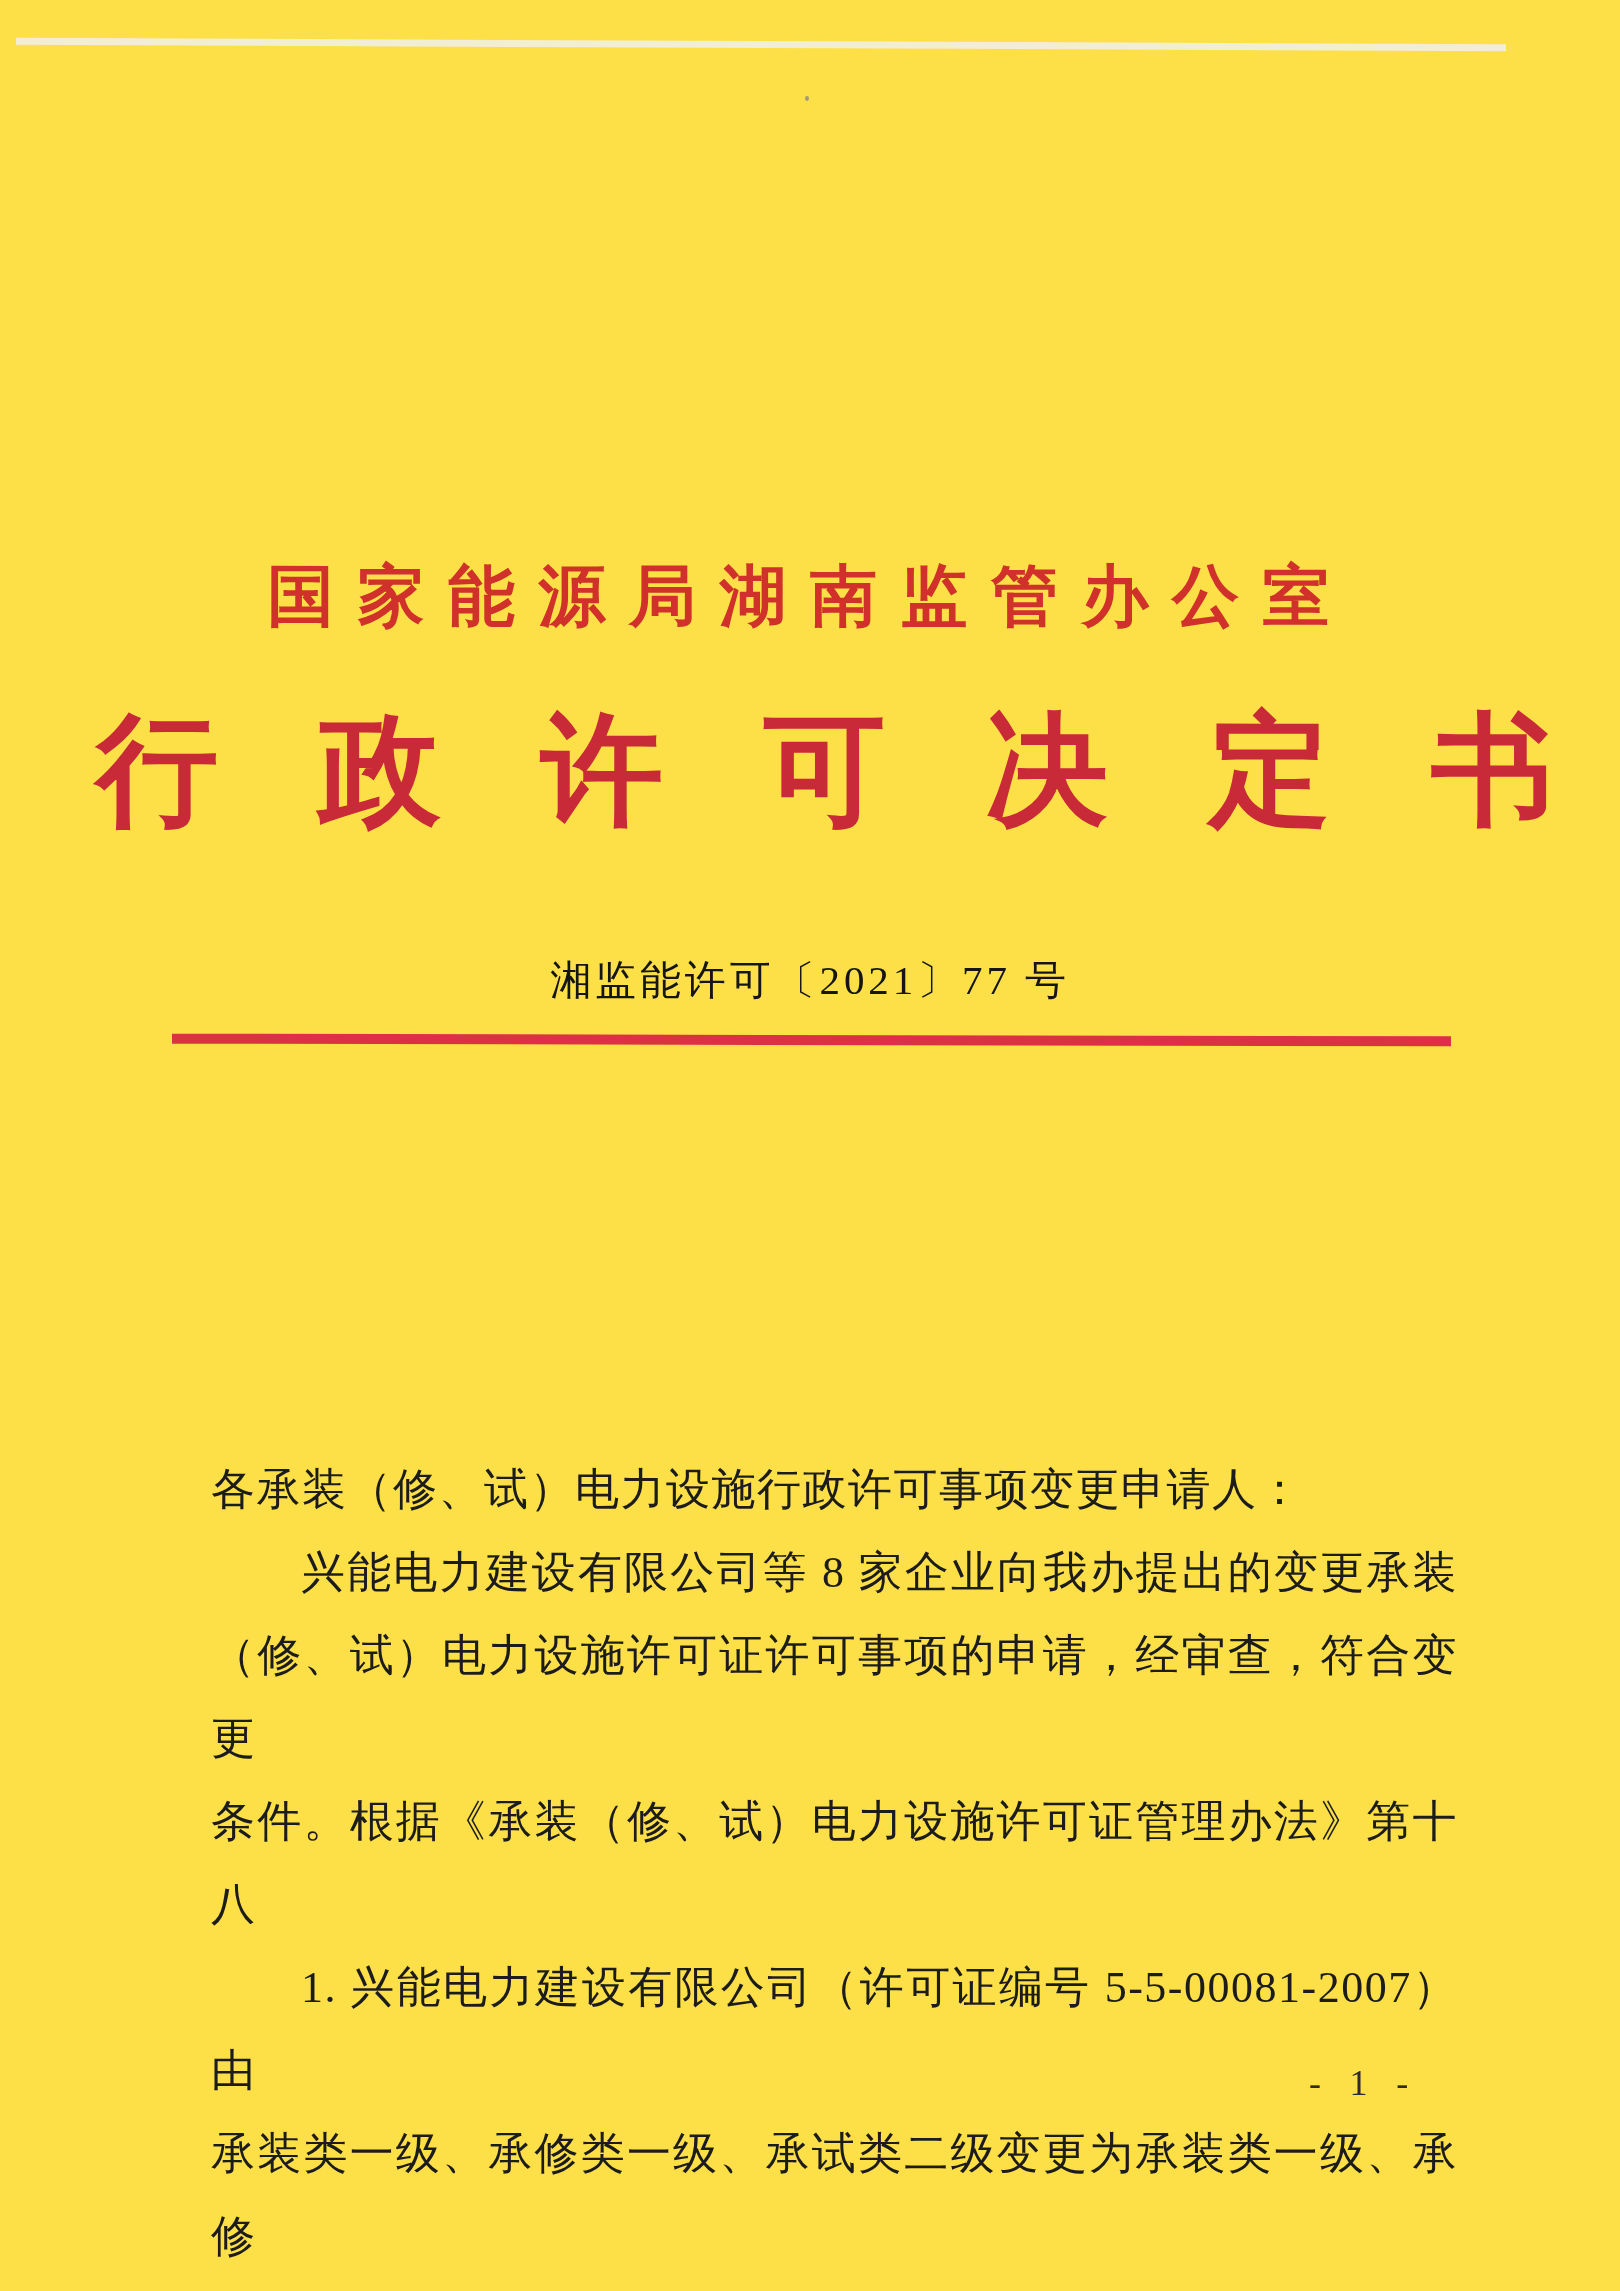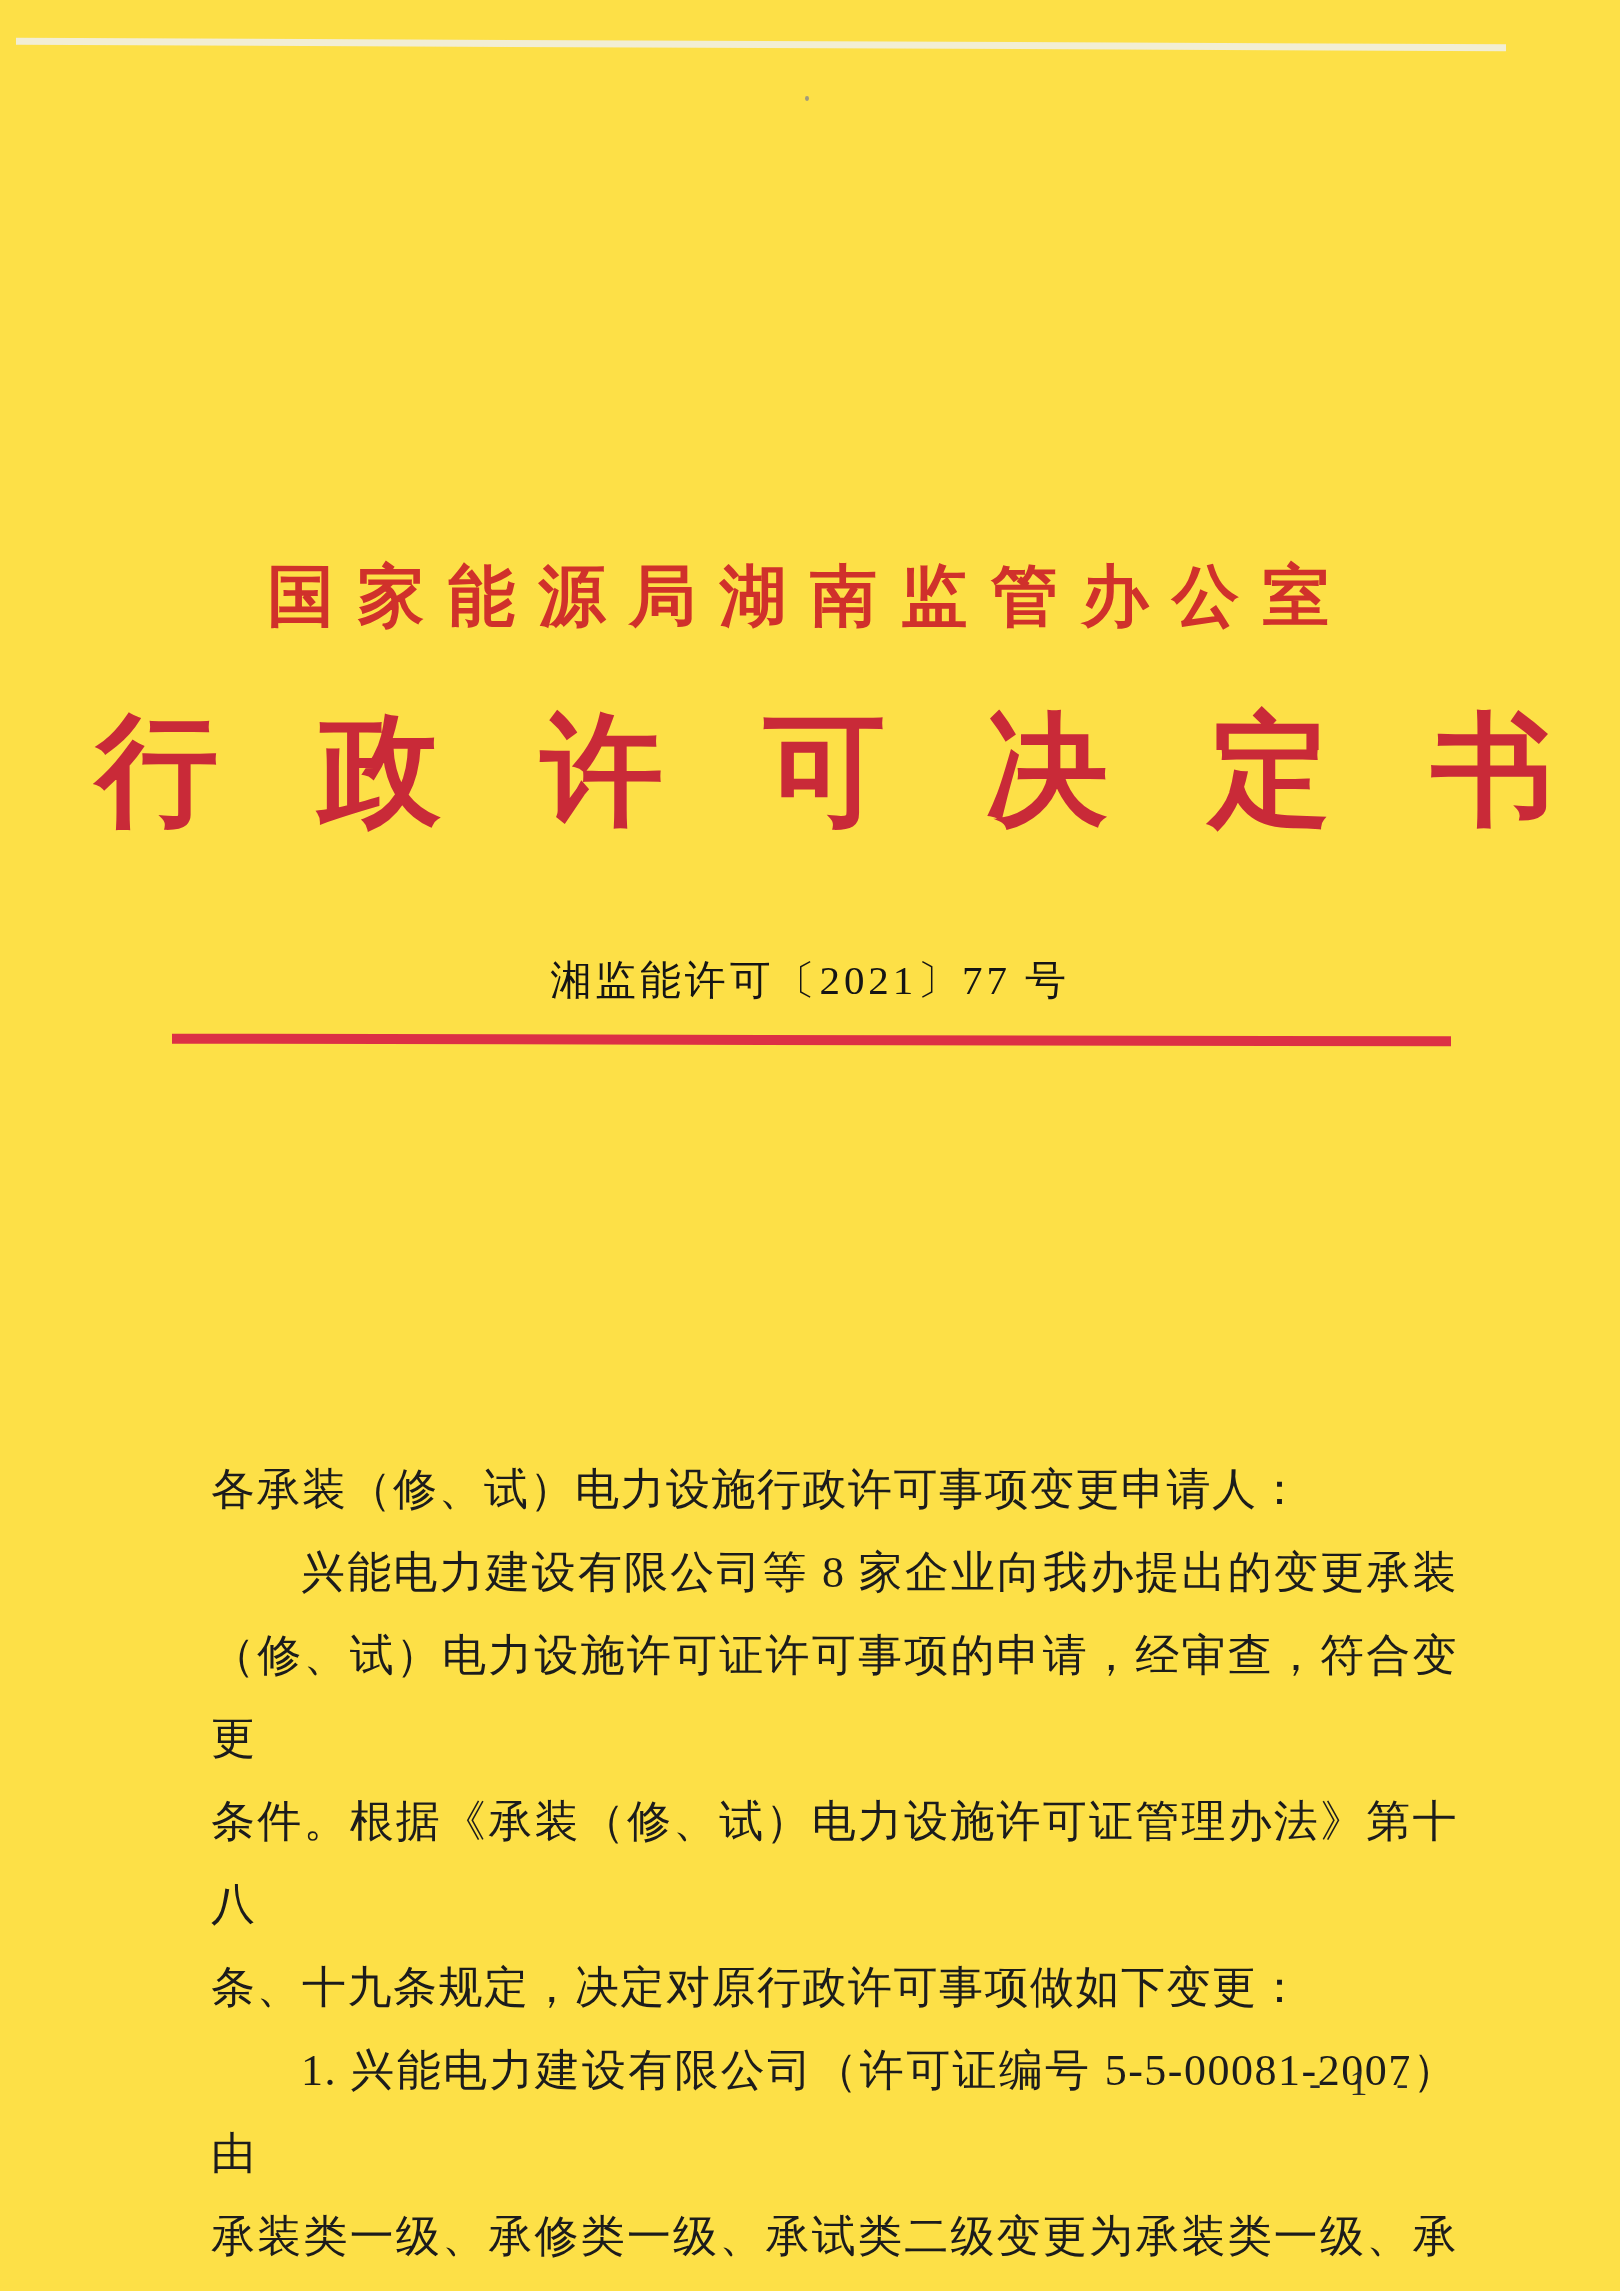--- a/index.html
+++ b/index.html
@@ -104,21 +104,20 @@
   <div class="red-rule"></div>
 
   <div class="decision-title">
   </div>
 
   <div class="body-text">
     <span class="body-line">各承装（修、试）电力设施行政许可事项变更申请人：</span>
     <span class="body-line indent justify">兴能电力建设有限公司等 8 家企业向我办提出的变更承装</span>
     <span class="body-line justify">（修、试）电力设施许可证许可事项的申请，经审查，符合变更</span>
     <span class="body-line justify">条件。根据《承装（修、试）电力设施许可证管理办法》第十八</span>
-    <span class="body-line">条、十九条规定，决定对原行政许可事项做如下变更：</span>
     <span class="body-line indent justify">1. 兴能电力建设有限公司（许可证编号 5-5-00081-2007）由</span>
     <span class="body-line justify">承装类一级、承修类一级、承试类二级变更为承装类一级、承修</span>
   </div>
 
   <div class="page-number">- 1 -</div>
 
 </div>
 
 
 </body></html>

